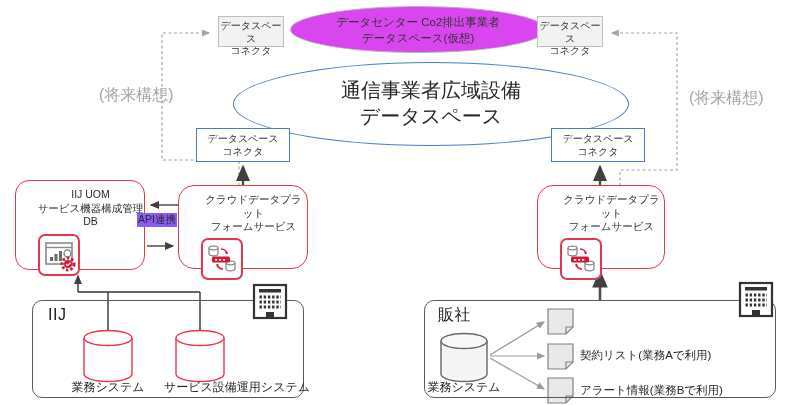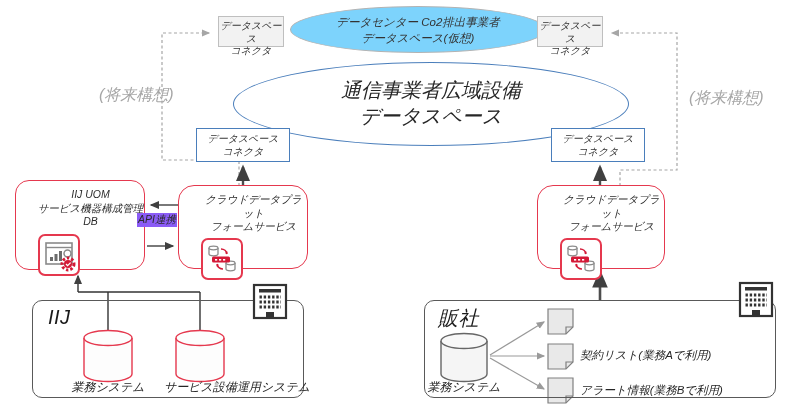--- a/index.html
+++ b/index.html
@@ -1,29 +1,29 @@
 <!DOCTYPE html>
 <html><head>
 <meta charset="utf-8">
 <style>
   html,body{margin:0;padding:0;background:#ffffff;}
   #stage{
     position:relative;width:800px;height:405px;overflow:hidden;
     font-family:"Liberation Sans","DejaVu Sans",sans-serif;
     color:#2b2b2b;background:#ffffff;
   }
-  .abs{position:absolute;font-style:italic;}
+  .abs{position:absolute;}
   svg{display:block;}
   
   #lines{position:absolute;left:0;top:0;z-index:1;pointer-events:none;}
   
   .ellipse{border-radius:50%;text-align:center;z-index:2;box-sizing:border-box;}
   #top-ellipse{
     left:290px;top:6px;width:256px;height:47px;
-    background:#7dd3fc;border:1px solid #b3b3b3;
+    background:#d946ef;border:1px solid #b3b3b3;
     font-size:11.5px;line-height:16px;padding-top:7px;color:#333;
   }
   #main-ellipse{
     left:233px;top:62px;width:396px;height:84px;
     background:#ffffff;border:1.6px solid #4a7ebb;
     font-size:20px;line-height:26px;padding-top:14px;color:#262626;
     z-index:2;
   }
   
   .connector{
@@ -51,21 +51,21 @@
   #future-left{left:99px;top:85px;}
   #future-right{left:689px;top:88px;}
   #api-label{left:137px;top:213px;font-size:10.5px;color:#2b2b2b;z-index:3;background:#8b5cf6;padding:0 1px;}
   
   .groupbox{
     box-sizing:border-box;border:1.4px solid #595959;border-radius:10px;
     background:transparent;z-index:2;
   }
   #iij-box{left:32px;top:300px;width:272px;height:98px;}
   #hansha-box{left:424px;top:300px;width:352px;height:98px;}
-  .group-title{font-size:20px;color:#1a1a1a;z-index:3;letter-spacing:0.5px;}
+  .group-title{font-size:16px;color:#1a1a1a;z-index:3;letter-spacing:0.5px;}
   #iij-title{left:48px;top:306px;}
   #hansha-title{left:438px;top:305px;}
   .cyl-label{font-size:12px;color:#262626;z-index:3;text-align:center;}
   #iij-db1-label{left:58px;top:379px;width:100px;}
   #iij-db2-label{left:128px;top:379px;width:146px;margin-left:36px;}
   #hansha-db-label{left:423px;top:379px;width:82px;}
   .doc-label{font-size:11.5px;color:#262626;z-index:3;white-space:nowrap;}
   #doc-label-1{left:580px;top:313px;}
   #doc-label-2{left:580px;top:348px;}
   #doc-label-3{left:580px;top:383px;}

